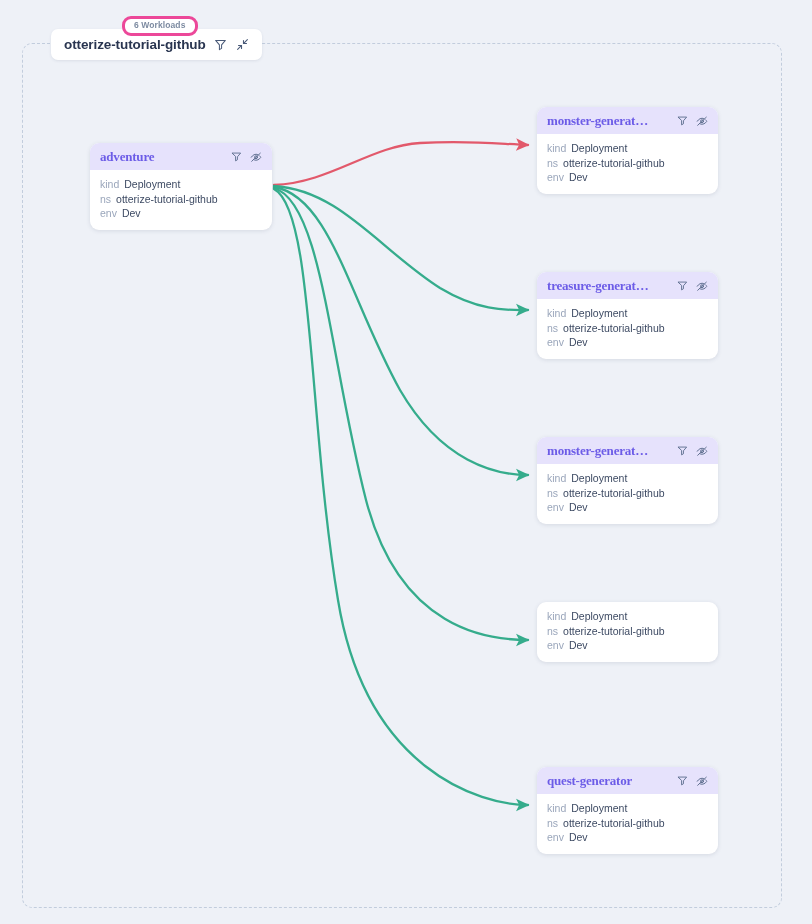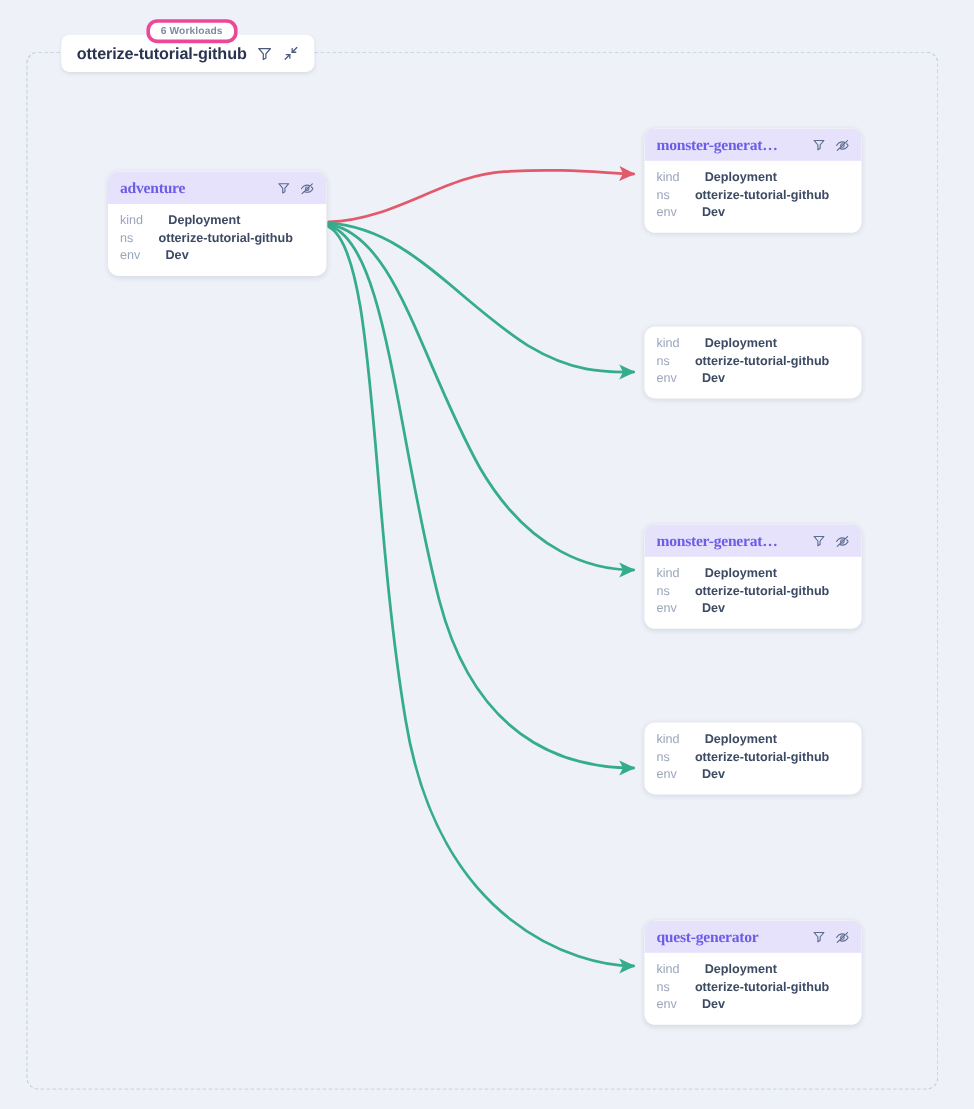--- a/index.html
+++ b/index.html
@@ -119,33 +119,33 @@
     text-overflow: ellipsis;
     font-family: Liberation Serif, serif;
   }
   .node-header .icon-btn { flex: 0 0 auto; }
 
   .node-body {
     padding: 7px 10px 9px 10px;
   }
   .prop-row {
     display: flex;
-    gap: 21px;
+    gap: 5px;
     align-items: baseline;
     line-height: 14.5px;
   }
   .prop-key {
     font-size: 10.5px;
     color: #9aa6bb;
     font-weight: 400;
   }
   .prop-val {
     font-size: 10.5px;
     color: #3d4a63;
-    font-weight: 700;
+    font-weight: 400;
     white-space: nowrap;
   }
 </style>
 </head>
 <body>
 
 <div id="canvas">
 
   <div class="ns-group"></div>
 
@@ -249,20 +249,36 @@
         <span class="prop-val">otterize-tutorial-github</span>
       </div>
       <div class="prop-row">
         <span class="prop-key">env</span>
         <span class="prop-val">Dev</span>
       </div>
     </div>
   </div>
 
   <div class="node" style="left:537px; top:272px; width:181px;">
+    <div class="node-header">
+      <span class="node-title">treasure-generat…</span>
+      <span class="icon-btn">
+        <svg width="11" height="11" viewBox="0 0 24 24" fill="none" stroke="#5b6c8c" stroke-width="2" stroke-linecap="round" stroke-linejoin="round">
+          <path d="M3 4.5h18l-7 8.2v6.4l-4 2.4v-8.8z"></path>
+        </svg>
+      </span>
+      <span class="icon-btn">
+        <svg width="12" height="12" viewBox="0 0 24 24" fill="none" stroke="#5b6c8c" stroke-width="1.9" stroke-linecap="round" stroke-linejoin="round">
+          <path d="M2.5 12.5S6 6.5 12 6.5c1.6 0 3 .42 4.2 1.05"></path>
+          <path d="M19.2 9.6c1.4 1.3 2.3 2.9 2.3 2.9S18 18.5 12 18.5c-1.9 0-3.5-.6-4.8-1.4"></path>
+          <circle cx="12" cy="12.5" r="2.9"></circle>
+          <path d="M3.4 20.6 20.6 4.4"></path>
+        </svg>
+      </span>
+    </div>
     <div class="node-body">
       <div class="prop-row">
         <span class="prop-key">kind</span>
         <span class="prop-val">Deployment</span>
       </div>
       <div class="prop-row">
         <span class="prop-key">ns</span>
         <span class="prop-val">otterize-tutorial-github</span>
       </div>
       <div class="prop-row">

